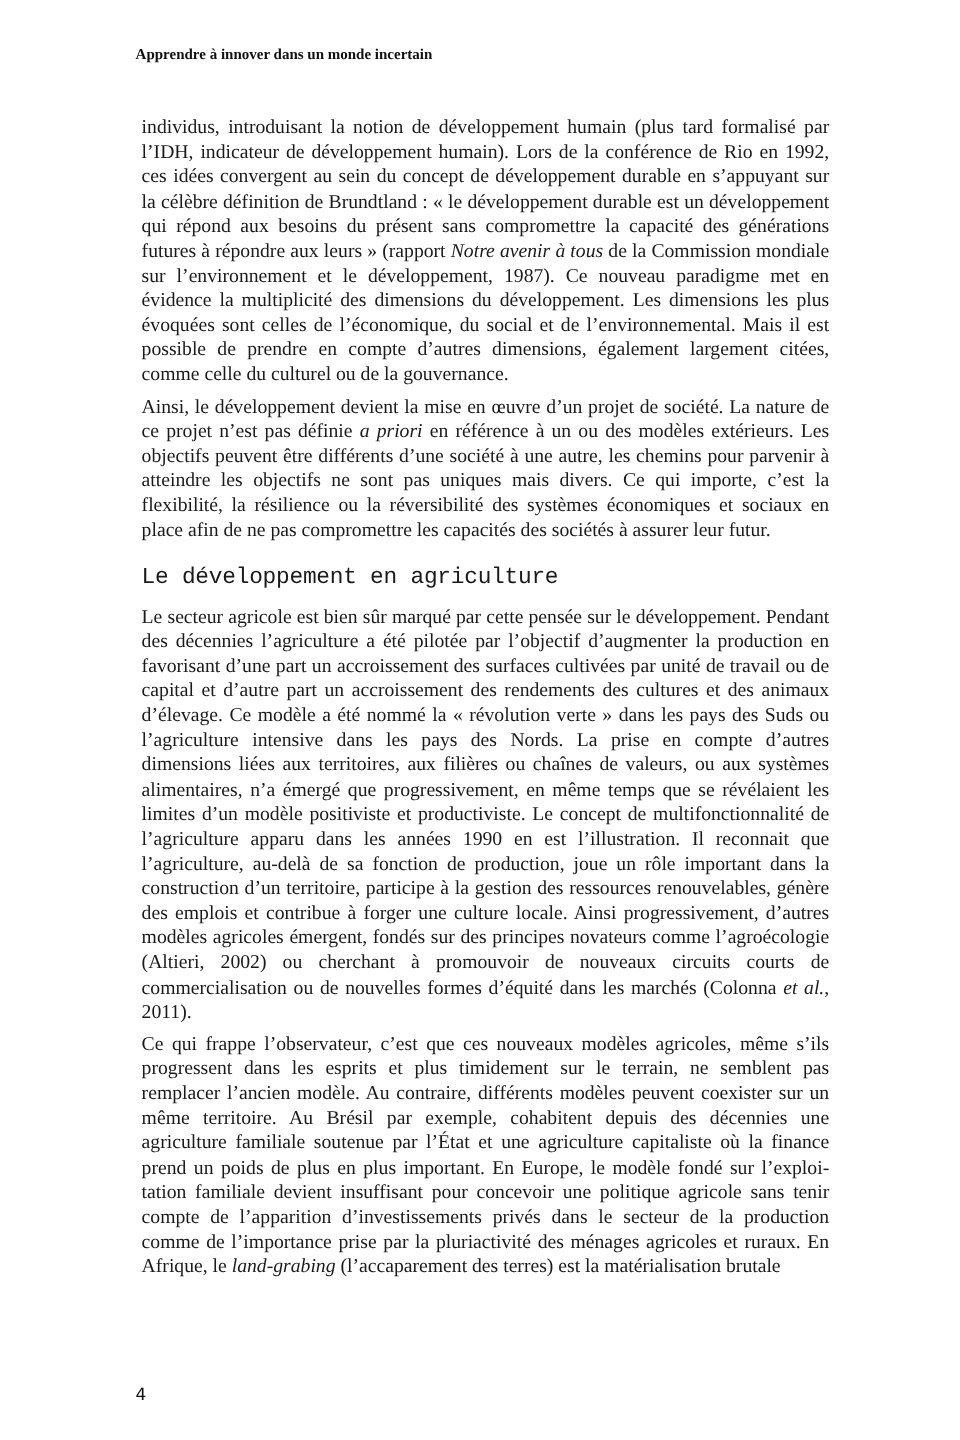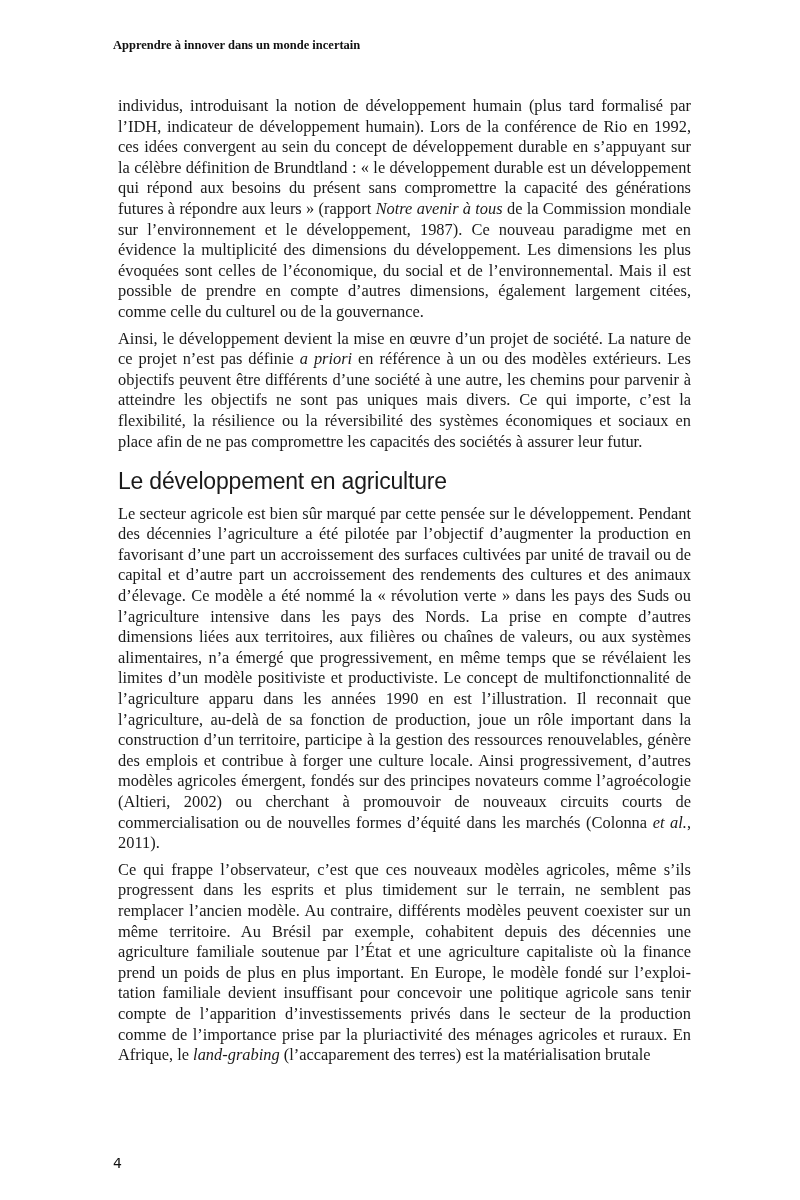--- a/index.html
+++ b/index.html
@@ -9,21 +9,21 @@
     position: absolute; left: 113px; top: 38px;
     font-family: "Liberation Serif", serif; font-weight: bold; font-size: 12.5px; color: #111;
   }
   .body-text {
     position: absolute; left: 118px; top: 96px; width: 573px;
     font-family: "Liberation Serif", serif; font-size: 16.4px; line-height: 20.6px; color: #1a1a1a;
     text-align: justify; hyphens: manual;
   }
   .body-text p { margin: 0 0 6px 0; }
   .section-heading {
-    font-family: Liberation Sans, sans-serif; font-size: 23px; color: #1a1a1a;
+    font-family: Liberation Mono, monospace; font-size: 19px; color: #1a1a1a;
     margin: 19px 0 12px 0; font-weight: normal; letter-spacing: -0.2px;
   }
   .folio {
     position: absolute; left: 113px; top: 1155px;
     font-family: "DejaVu Sans", sans-serif; font-size: 14px; color: #111;
   }
   i { font-style: italic; }
 </style>
 </head>
 <body>

